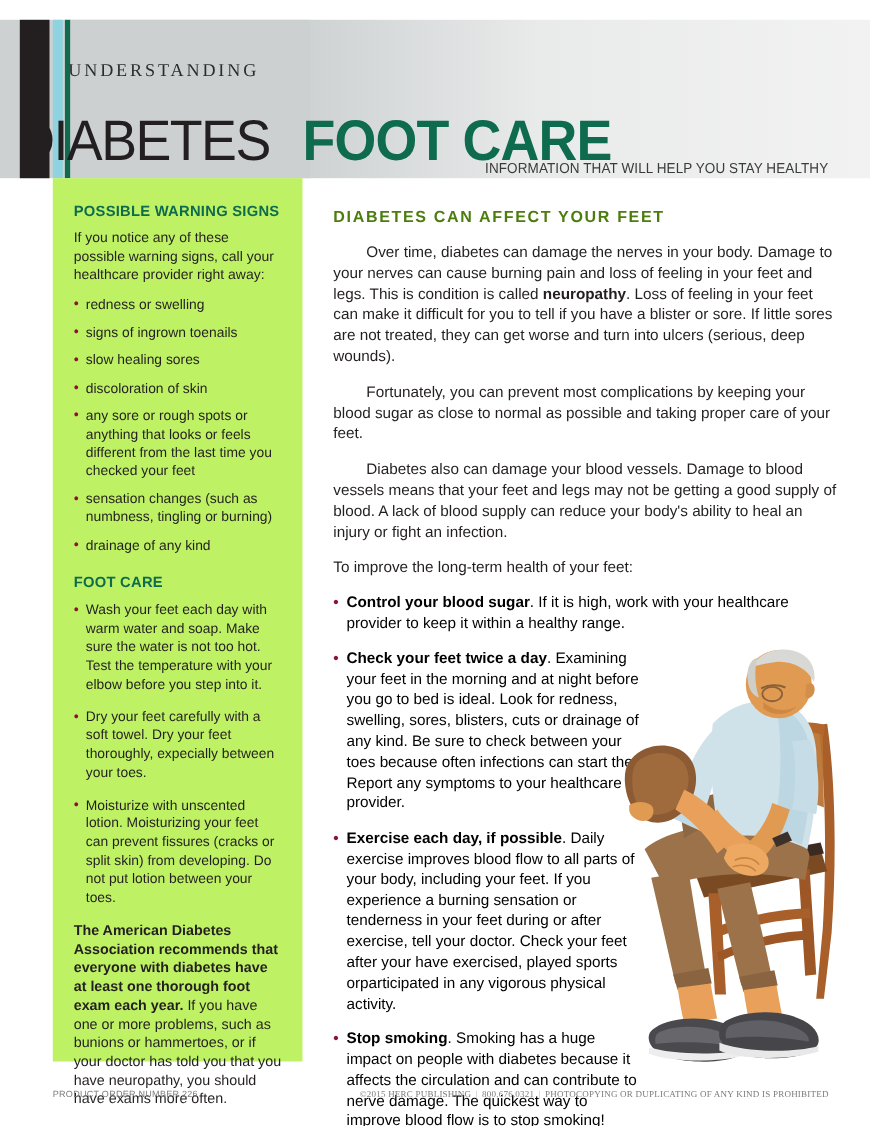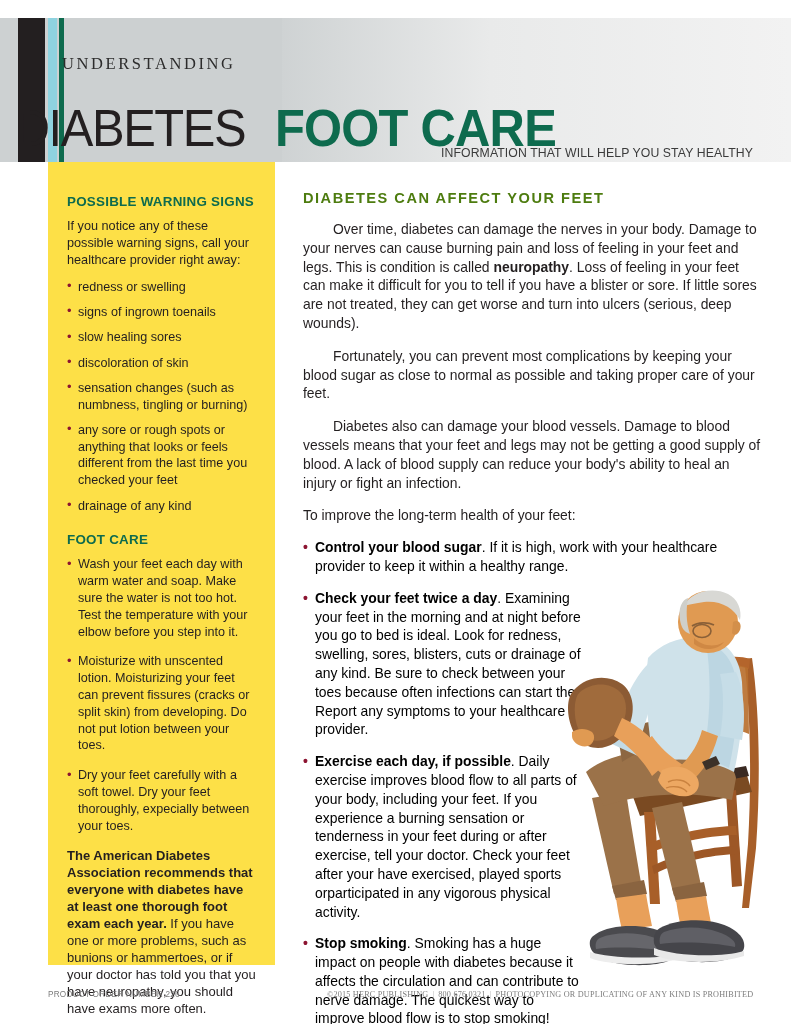--- a/index.html
+++ b/index.html
@@ -90,22 +90,22 @@
     transform: scaleX(0.93);
     transform-origin: right center;
     z-index: 4;
   }
 
   
   .sidebar {
     position: absolute;
     left: 48px; top: 162px;
     width: 227px; height: 803px;
-    background: #fde047;
-    padding: 32px 19px 0 19px;
+    background: #bef264;
+    padding: 22px 19px 0 19px;
   }
   .side-head {
     color: #0e6b4e;
     font-size: 13.4px;
     font-weight: bold;
     letter-spacing: 0.25px;
     margin-bottom: 9px;
   }
   .side-head.second { margin-top: 18px; }
   .side-intro {
@@ -241,31 +241,31 @@
   <div class="sidebar">
 
     <div class="side-head">POSSIBLE WARNING SIGNS</div>
     <div class="side-intro">If you notice any of these possible warning signs, call your healthcare provider right away:</div>
 
     <ul class="side-list">
       <li>redness or swelling</li>
       <li>signs of ingrown toenails</li>
       <li>slow healing sores</li>
       <li>discoloration of skin</li>
+      <li>any sore or rough spots or anything that looks or feels different from the last time you checked your feet</li>
       <li>sensation changes (such as numbness, tingling or burning)</li>
-      <li>any sore or rough spots or anything that looks or feels different from the last time you checked your feet</li>
       <li>drainage of any kind</li>
     </ul>
 
     <div class="side-head second">FOOT CARE</div>
 
     <ul class="side-list care-list">
       <li><b>Wash your feet each day with warm water and soap</b><span>. Make sure the water is not too hot. Test the temperature with your elbow before you step into it.</span></li>
+      <li><b>Dry your feet carefully with a soft towel</b><span>. Dry your feet thoroughly, expecially between your toes.</span></li>
       <li><b>Moisturize with unscented lotion</b><span>. Moisturizing your feet can prevent fissures (cracks or split skin) from developing. Do not put lotion between your toes.</span></li>
-      <li><b>Dry your feet carefully with a soft towel</b><span>. Dry your feet thoroughly, expecially between your toes.</span></li>
     </ul>
 
     <div class="ada-note"><b>The American Diabetes Association recommends that everyone with diabetes have at least one thorough foot exam each year.</b><span> If you have one or more problems, such as bunions or hammertoes, or if your doctor has told you that you have neuropathy, you should have exams more often.</span></div>
   </div>
 
   <div class="main">
 
     <div class="main-head">DIABETES CAN AFFECT YOUR FEET</div>
 
     <div class="para"><span>Over time, diabetes can damage the nerves in your body. Damage to your nerves can cause burning pain and loss of feeling in your feet and legs. This is condition is called </span><b>neuropathy</b><span>. Loss of feeling in your feet can make it difficult for you to tell if you have a blister or sore. If little sores are not treated, they can get worse and turn into ulcers (serious, deep wounds).</span></div>

